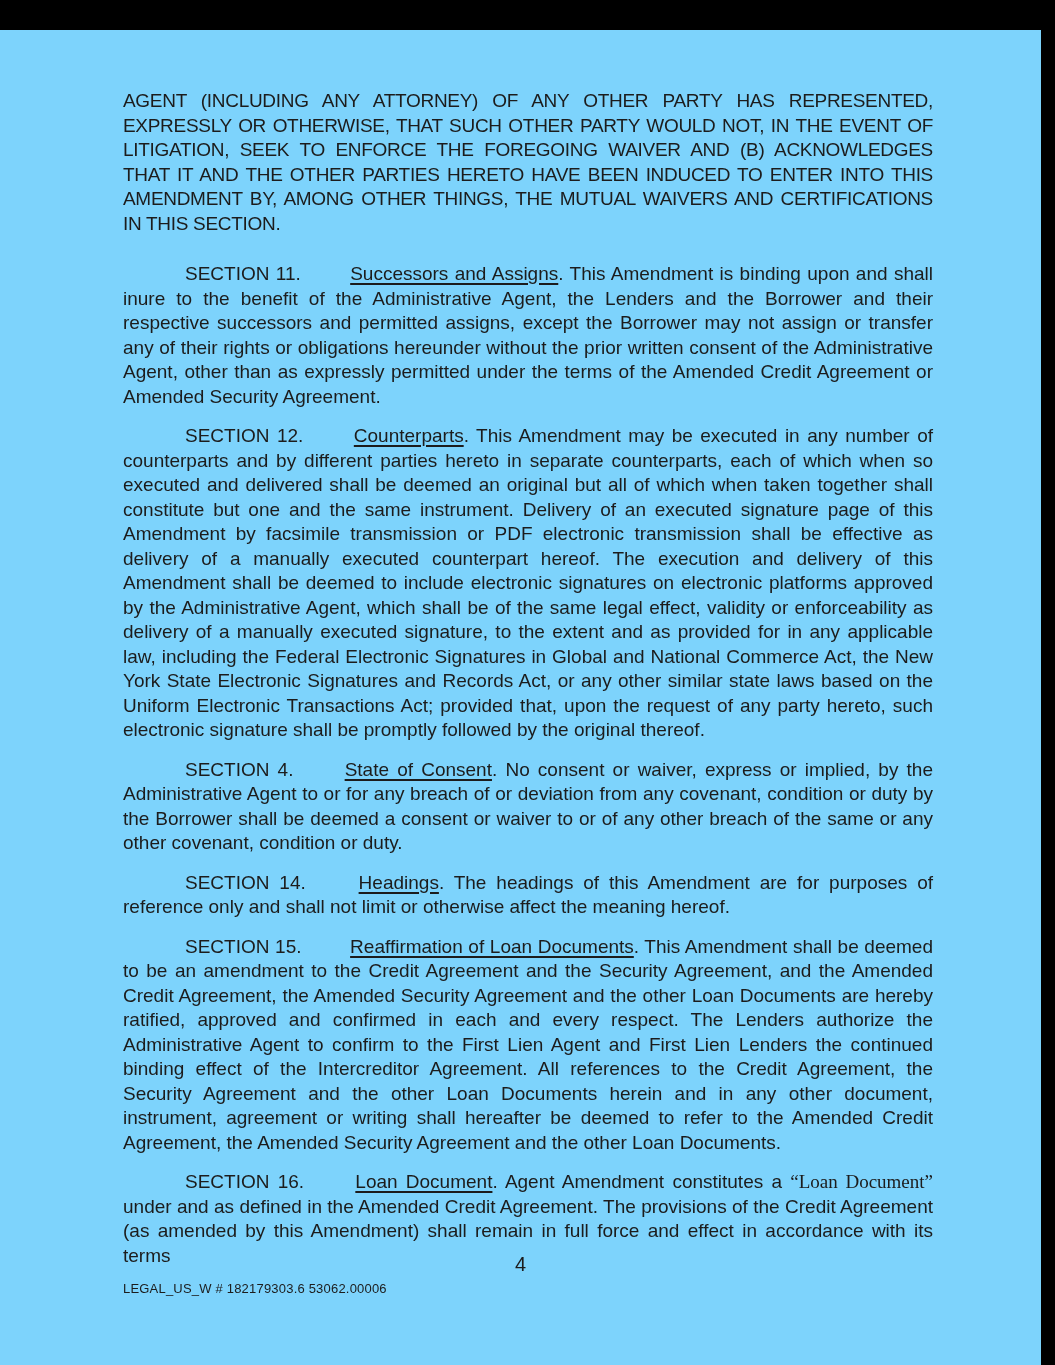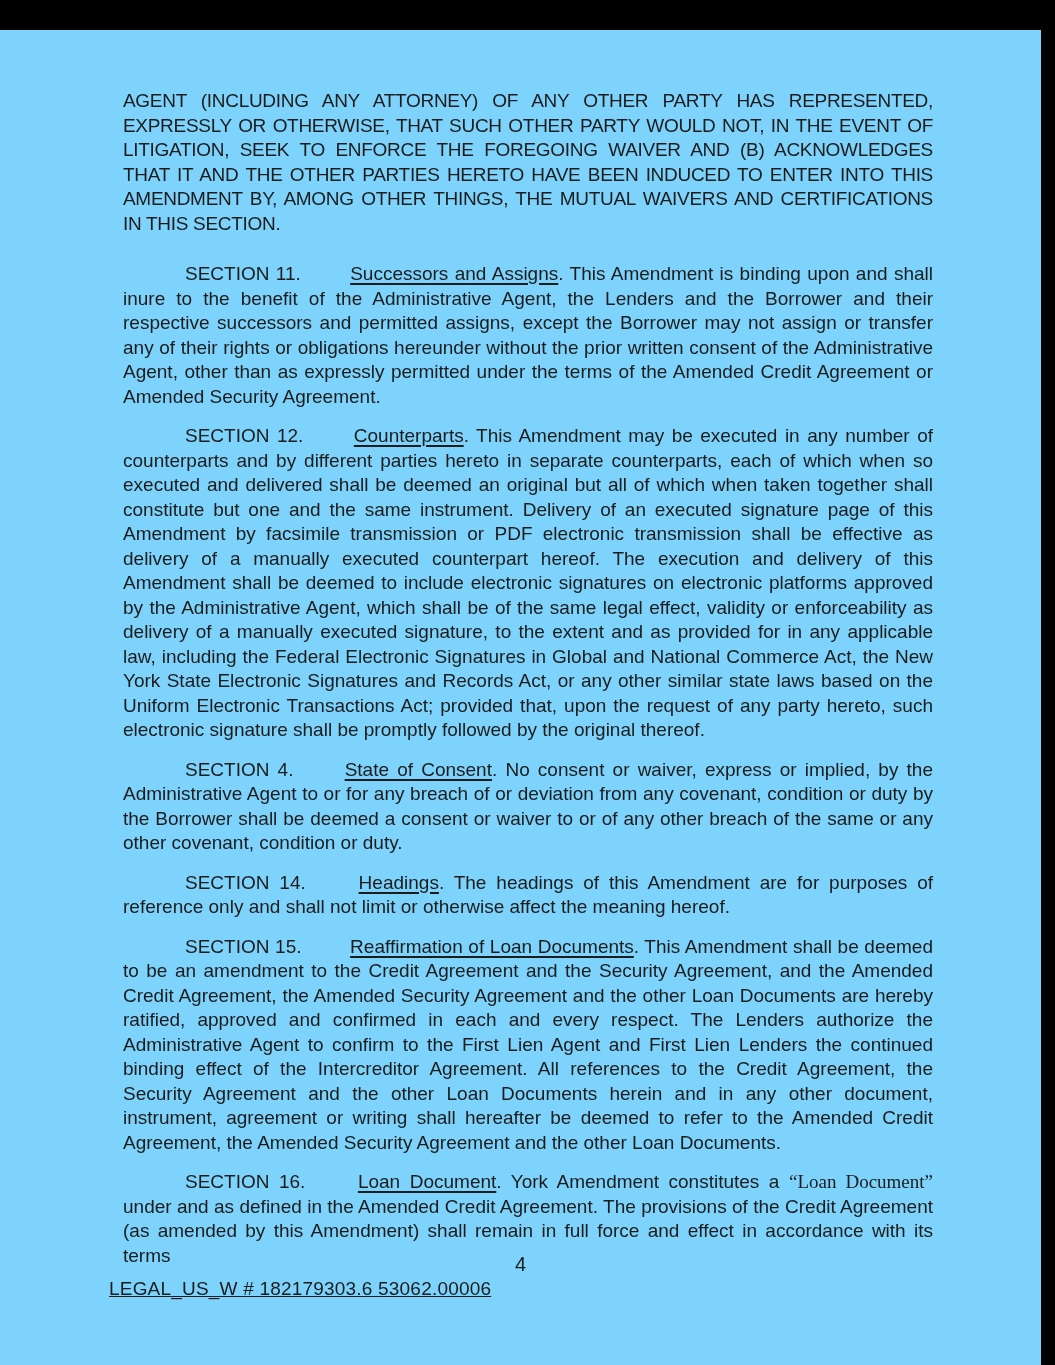--- a/index.html
+++ b/index.html
@@ -54,25 +54,24 @@
     top: 1252px;
     left: 0;
     width: 1041px;
     text-align: center;
     font-size: 20px;
     line-height: 24px;
   }
   .doc-id {
     position: absolute;
     top: 1281px;
-    left: 109px;
-    font-size: 19px;
+    left: 123px;
+    font-size: 13px;
     line-height: 16px;
     letter-spacing: 0.2px;
-    text-decoration: underline;
   }
 </style>
 </head>
 <body>
 
 <div class="page">
 
   <div class="scan-bar-top"></div>
   <div class="scan-bar-right"></div>
 
@@ -83,20 +82,20 @@
     <p class="para sec"><span>SECTION 11. </span><span class="u">Successors and Assigns</span><span>. This Amendment is binding upon and shall inure to the benefit of the Administrative Agent, the Lenders and the Borrower and their respective successors and permitted assigns, except the Borrower may not assign or transfer any of their rights or obligations hereunder without the prior written consent of the Administrative Agent, other than as expressly permitted under the terms of the Amended Credit Agreement or Amended Security Agreement.</span></p>
 
     <p class="para sec"><span>SECTION 12. </span><span class="u">Counterparts</span><span>. This Amendment may be executed in any number of counterparts and by different parties hereto in separate counterparts, each of which when so executed and delivered shall be deemed an original but all of which when taken together shall constitute but one and the same instrument. Delivery of an executed signature page of this Amendment by facsimile transmission or PDF electronic transmission shall be effective as delivery of a manually executed counterpart hereof. The execution and delivery of this Amendment shall be deemed to include electronic signatures on electronic platforms approved by the Administrative Agent, which shall be of the same legal effect, validity or enforceability as delivery of a manually executed signature, to the extent and as provided for in any applicable law, including the Federal Electronic Signatures in Global and National Commerce Act, the New York State Electronic Signatures and Records Act, or any other similar state laws based on the Uniform Electronic Transactions Act; provided that, upon the request of any party hereto, such electronic signature shall be promptly followed by the original thereof.</span></p>
 
     <p class="para sec"><span>SECTION 4. </span><span class="u">State of Consent</span><span>. No consent or waiver, express or implied, by the Administrative Agent to or for any breach of or deviation from any covenant, condition or duty by the Borrower shall be deemed a consent or waiver to or of any other breach of the same or any other covenant, condition or duty.</span></p>
 
     <p class="para sec"><span>SECTION 14. </span><span class="u">Headings</span><span>. The headings of this Amendment are for purposes of reference only and shall not limit or otherwise affect the meaning hereof.</span></p>
 
     <p class="para sec"><span>SECTION 15. </span><span class="u">Reaffirmation of Loan Documents</span><span>. This Amendment shall be deemed to be an amendment to the Credit Agreement and the Security Agreement, and the Amended Credit Agreement, the Amended Security Agreement and the other Loan Documents are hereby ratified, approved and confirmed in each and every respect. The Lenders authorize the Administrative Agent to confirm to the First Lien Agent and First Lien Lenders the continued binding effect of the Intercreditor Agreement. All references to the Credit Agreement, the Security Agreement and the other Loan Documents herein and in any other document, instrument, agreement or writing shall hereafter be deemed to refer to the Amended Credit Agreement, the Amended Security Agreement and the other Loan Documents.</span></p>
 
-    <p class="para sec"><span>SECTION 16. </span><span class="u">Loan Document</span><span>. York Amendment constitutes a </span><span class="serif">“Loan Document”</span><span> under and as defined in the Amended Credit Agreement. The provisions of the Credit Agreement (as amended by this Amendment) shall remain in full force and effect in accordance with its terms</span></p>
+    <p class="para sec"><span>SECTION 16. </span><span class="u">Loan Document</span><span>. Agent Amendment constitutes a </span><span class="serif">“Loan Document”</span><span> under and as defined in the Amended Credit Agreement. The provisions of the Credit Agreement (as amended by this Amendment) shall remain in full force and effect in accordance with its terms</span></p>
 
   </div>
 
   <div class="page-number">4</div>
   <div class="doc-id">LEGAL_US_W # 182179303.6 53062.00006</div>
 
 </div>
 
 </body></html>

